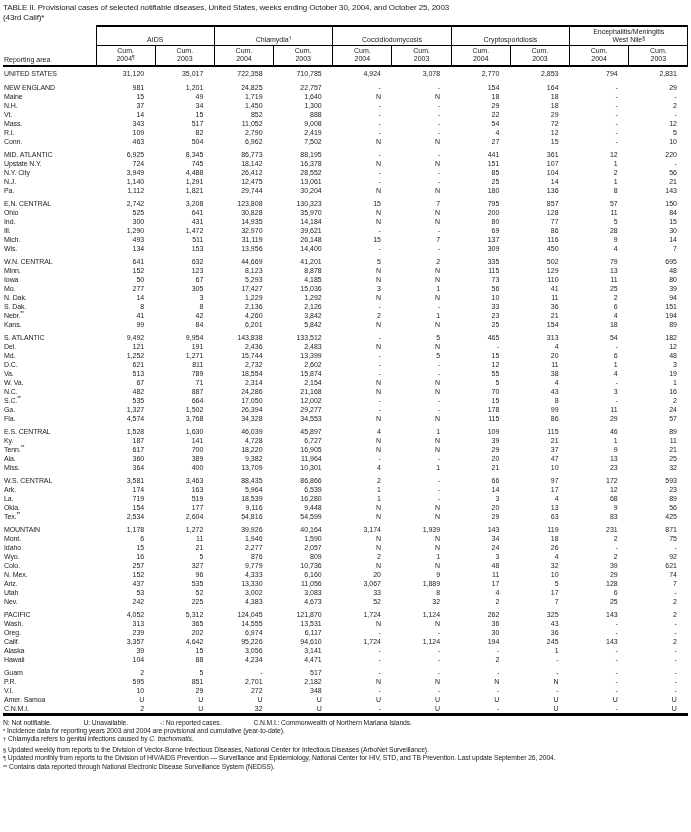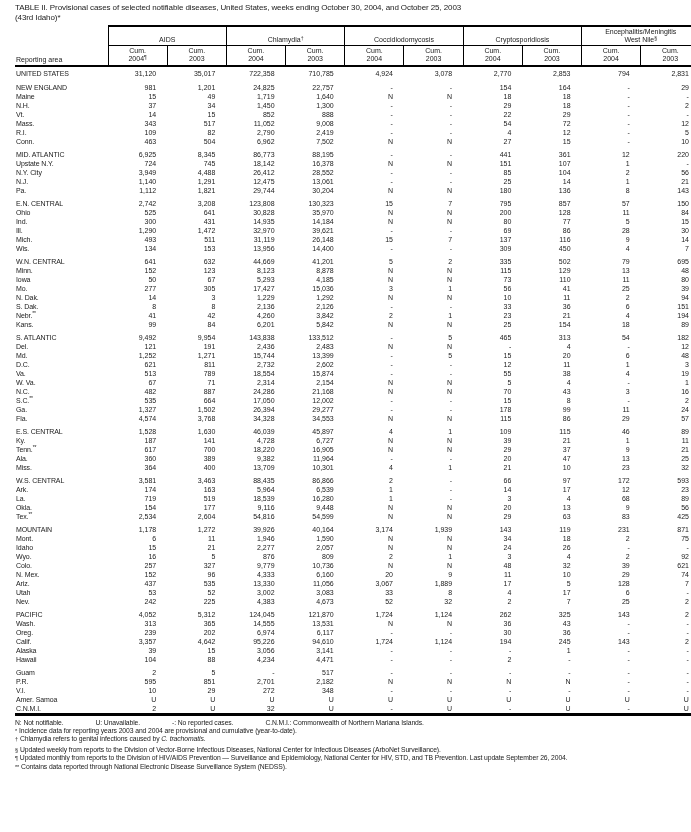--- a/index.html
+++ b/index.html
@@ -3,21 +3,21 @@
 <meta charset="utf-8">
 <style>
   * { box-sizing: border-box; }
   html,body { margin:0; padding:0; background:#fff; }
   body {
     width:691px; height:832px;
     font-family:"Liberation Sans", sans-serif;
     color:#1a1a1a;
     -webkit-font-smoothing:antialiased;
   }
-  .page { padding:3px 3px 0 3px;margin-left:12px; }
+  .page { padding:3px 3px 0 3px; }
   .title {
     font-size:8px; line-height:9.5px; letter-spacing:-0.1px;
     margin-bottom:3px;
   }
   table {
     width:685px; table-layout:fixed; border-collapse:collapse;
     border-bottom:3px solid #000;
   }
   col.c-area { width:93px; }
   col.c-num { width:59.2px; }
@@ -58,21 +58,21 @@
   .fn-item .mark { font-size:5.5px; vertical-align:top; padding-right:2px; }
   .fn-item.spaced { margin-top:2.5px; }
 </style>
 </head>
 <body>
 
 <div class="page">
 
   <div class="title">
     <div>TABLE II. Provisional cases of selected notifiable diseases, United States, weeks ending October 30, 2004, and October 25, 2003</div>
-    <div>(43rd Idaho)*</div>
+    <div>(43rd Calif)*</div>
   </div>
 
   <table id="main-table">
     <colgroup>
       <col class="c-area">
       <col class="c-num">
         <col class="c-num">
         <col class="c-num">
         <col class="c-num">
         <col class="c-num">

